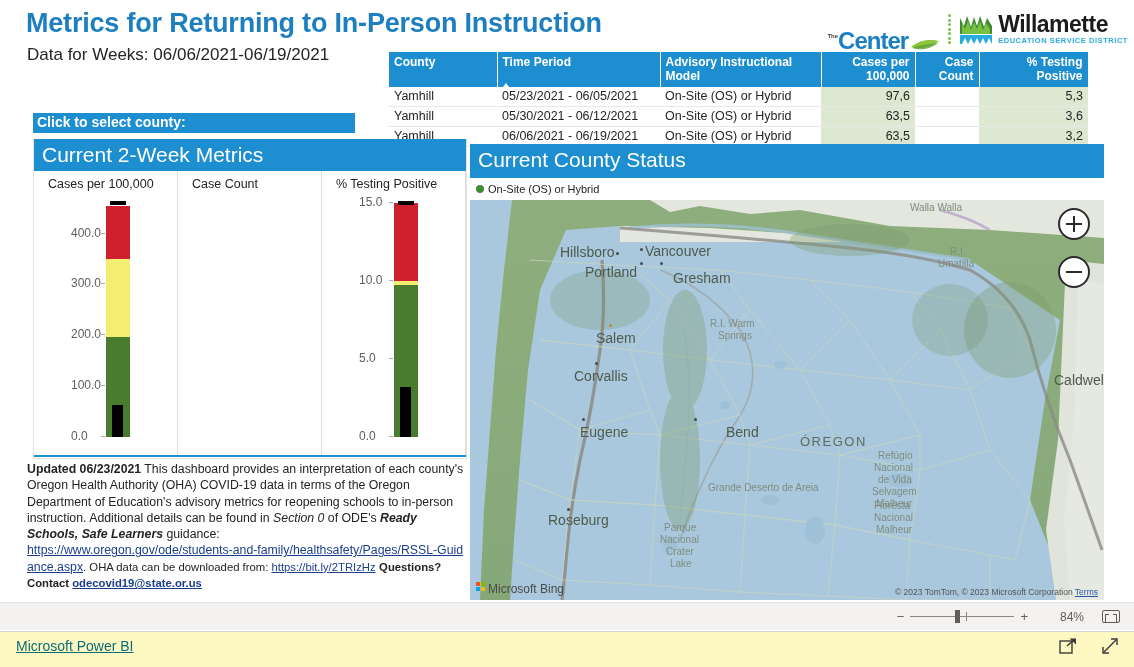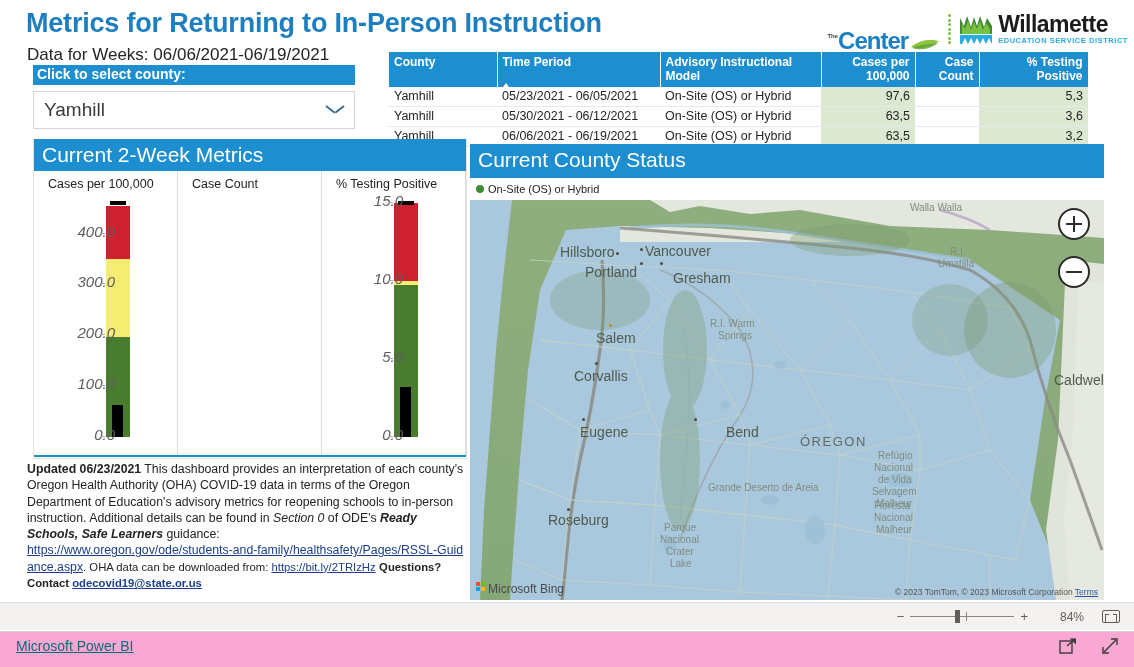--- a/index.html
+++ b/index.html
@@ -23,21 +23,21 @@
   }
   #subtitle {
     position:absolute; left:27px; top:45px;
     font-size:17px; color:#252423; white-space:nowrap;
   }
 
   
   #slicer { position:absolute; left:33px; top:65px; width:322px; }
   #slicer-header {
     background:#1d8fd1; color:#ffffff; font-weight:bold; font-size:14px;
-    padding:2px 4px 3px 4px; line-height:15px;
+    padding:2px 4px 3px 4px; line-height:15px;margin-top:48px;
   }
   #slicer-box {
     margin-top:6px; height:38px; border:1px solid #d6d6d6; background:#fff;
     display:flex; align-items:center; justify-content:space-between;
     padding:0 10px 0 10px;
   }
   #slicer-value { font-size:19px; color:#3b3a39; }
   .chev { width:18px; height:11px; position:relative; }
   .chev::before, .chev::after {
     content:""; position:absolute; top:0; width:11px; height:2px; background:#3b6e8f;
@@ -85,21 +85,21 @@
     background:#1d8fd1; color:#fff; font-size:21px; padding:4px 0 5px 8px; height:32px;
   }
   #metrics-body { position:relative; height:286px; display:flex; }
   .metric-col { flex:1; position:relative; border-right:1px solid #ddd; }
   .metric-col:last-child { border-right:none; }
   .metric-title { font-size:12.5px; color:#252423; padding:6px 0 0 14px; line-height:14px; }
   .bullet-wrap { position:absolute; left:0; right:0; top:46px; bottom:6px; }
   .bullet { position:absolute; width:24px; }
   .bseg { position:absolute; left:0; width:100%; }
   .bval { position:absolute; width:11px; background:#000000; left:6px; }
-  .axis-label { position:absolute; font-size:15px; color:#605e5c; text-align:right; white-space:nowrap;font-style:italic; }
+  .axis-label { position:absolute; font-size:12px; color:#605e5c; text-align:left; white-space:nowrap; }
   .axis-tick { position:absolute; width:4px; height:1px; background:#a9a9a9; }
   #metrics-underline { position:absolute; left:0; right:0; bottom:0; height:2px; background:#1d8fd1; }
 
   
   #footnote {
     position:absolute; left:27px; top:461px; width:442px;
     font-size:12.3px; line-height:16.3px; color:#252423;
   }
   #footnote b { font-weight:bold; }
   #footnote i { font-style:italic; }
@@ -146,21 +146,21 @@
   #fit-icon { margin-left:18px; width:18px; height:13px; border:1px solid #605e5c; border-radius:2px; position:relative; }
   #fit-icon::before, #fit-icon::after {
     content:""; position:absolute; top:3px; width:3px; height:7px; border:1px solid #605e5c;
   }
   #fit-icon::before { left:2px; border-right:none; }
   #fit-icon::after { right:2px; border-left:none; }
 
   
   #footer {
     position:absolute; left:0; top:631px; width:1134px; height:36px;
-    background:#f9a8d4; border-top:1px solid #d2d2d2;
+    background:#fef9c3; border-top:1px solid #d2d2d2;
     display:flex; align-items:center; padding:0 14px 8px 16px;
   }
   #pbi-link { font-size:14px; color:#0a6c74; text-decoration:underline; }
   #footer-spacer { flex:1; }
   .footer-icon { width:20px; height:20px; margin-left:22px; position:relative; }
 </style>
 </head>
 <body>
 
 <div id="report">

